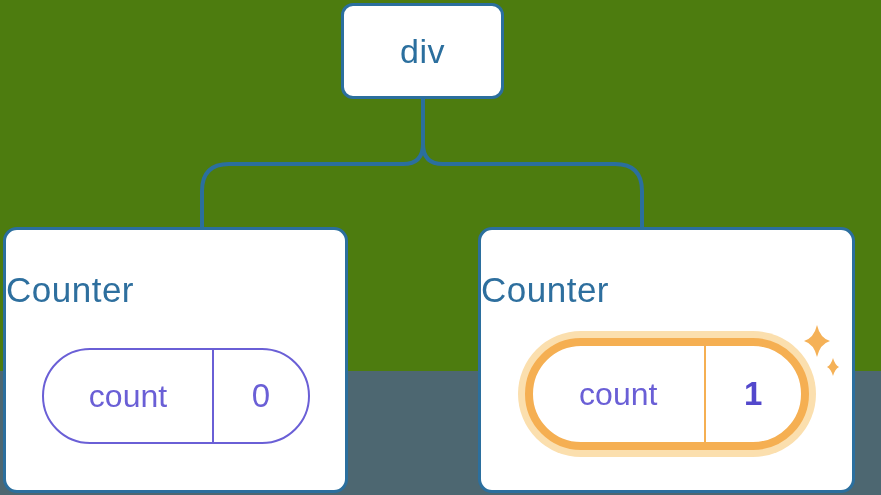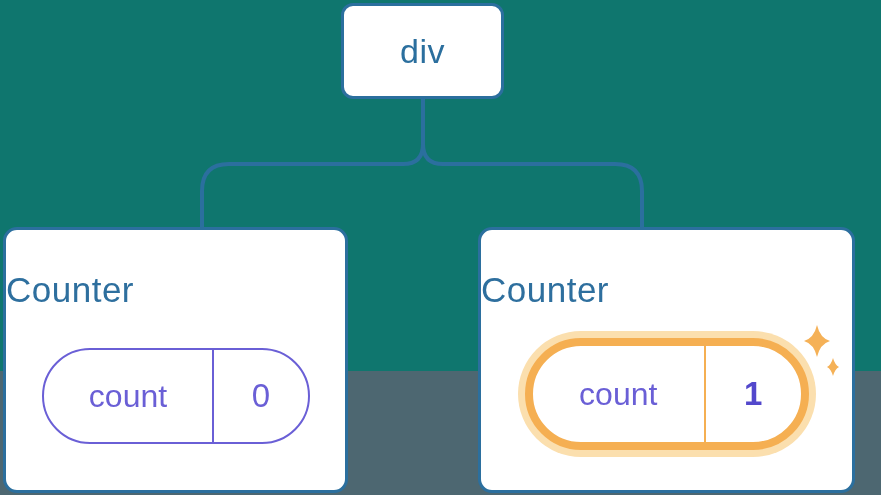--- a/index.html
+++ b/index.html
@@ -2,21 +2,21 @@
 <html><head>
 <meta charset="utf-8">
 <style>
   html,body{margin:0;padding:0;}
   body{
     width:881px;height:495px;overflow:hidden;
     font-family:"Liberation Sans",sans-serif;
     background:#4d6771;
   }
   .stage{
-    position:relative;width:881px;height:371px;background:#0f766e;
+    position:relative;width:881px;height:371px;background:#4d7c0f;
   }
   .connectors{position:absolute;left:0;top:0;width:881px;height:495px;}
 
   
   .root-node{
     position:absolute;left:341px;top:3px;width:163px;height:96px;
     background:#ffffff;border:3px solid #2b6f9e;border-radius:12px;
     box-sizing:border-box;display:flex;align-items:center;justify-content:center;
   }
   .root-node span{

